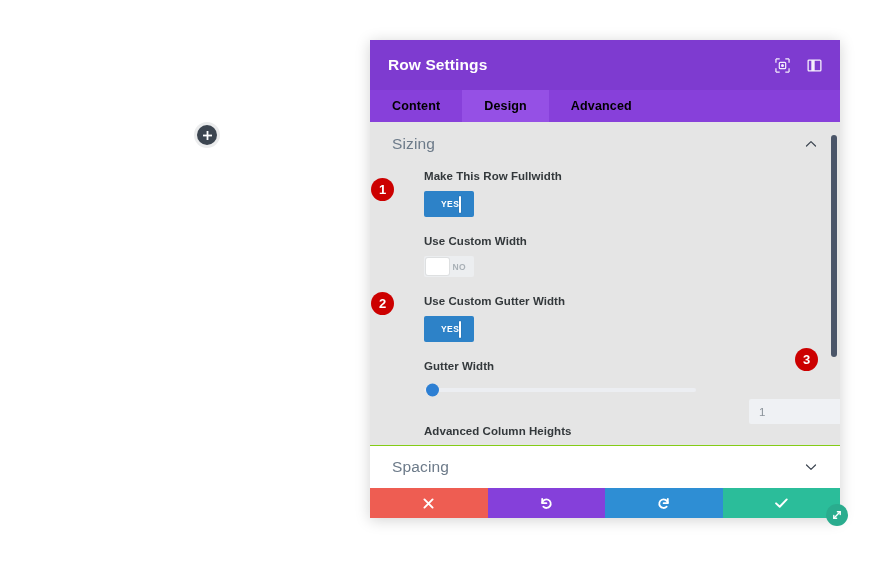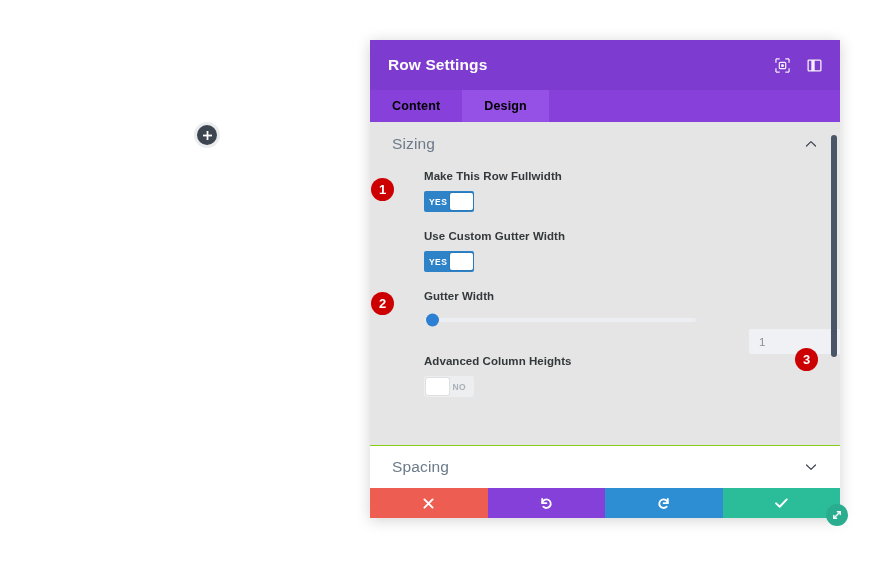--- a/index.html
+++ b/index.html
@@ -148,21 +148,21 @@
     height: 21px;
     border-radius: 2px;
     display: flex;
     align-items: center;
     position: relative;
     box-sizing: border-box;
   }
   .toggle.on {
     background: #2d82c8;
     justify-content: space-between;
-    padding: 1px;
+    padding: 13px;
   }
   .toggle.off {
     background: #eceef0;
     justify-content: space-between;
     padding: 2px;
   }
   .toggle .knob {
     width: 23px;
     height: 17px;
     background: #ffffff;
@@ -325,20 +325,21 @@
             <rect x="1.2" y="2.2" width="13.6" height="11.6" rx="1" stroke="#ffffff" stroke-width="1.4" fill="none"></rect>
             <rect x="4.6" y="2.2" width="3.6" height="11.6" fill="#ffffff"></rect>
           </svg>
         </div>
       </div>
     </div>
 
     <div class="tabs">
       <div class="tab">Content</div>
       <div class="tab active">Design</div>
+      <div class="tab">Advanced</div>
     </div>
 
     <div class="modal-body">
 
       <div class="section-head section-open">
         <div class="section-title">Sizing</div>
         <svg class="chev" viewBox="0 0 14 14">
           <path d="M2.5 9 L7 4.6 L11.5 9" stroke="#3b4450" stroke-width="1.2" fill="none" stroke-linecap="round" stroke-linejoin="round"></path>
         </svg>
       </div>
@@ -346,20 +347,27 @@
       <div class="fields">
 
         <div class="field">
           <div class="field-label">Make This Row Fullwidth</div>
           <div class="toggle on">
             <span class="txt">YES</span>
             <span class="knob"></span>
           </div>
         </div>
 
+        <div class="field">
+          <div class="field-label">Use Custom Width</div>
+          <div class="toggle off">
+            <span class="knob"></span>
+            <span class="txt">NO</span>
+          </div>
+        </div>
 
         <div class="field">
           <div class="field-label">Use Custom Gutter Width</div>
           <div class="toggle on">
             <span class="txt">YES</span>
             <span class="knob"></span>
           </div>
         </div>
 
         <div class="field">

